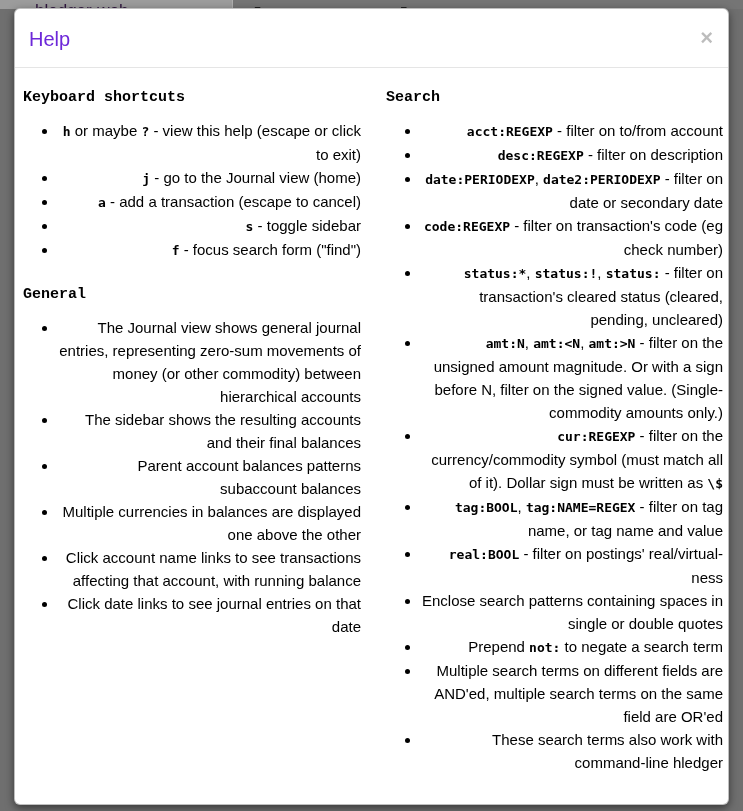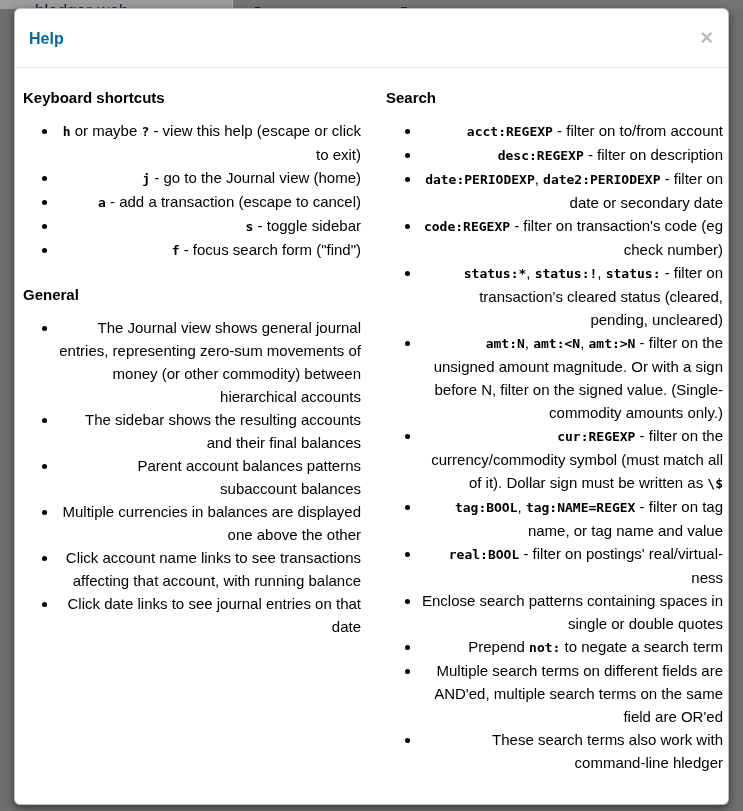--- a/index.html
+++ b/index.html
@@ -35,39 +35,39 @@
     position: absolute; top: 8px; left: 14px; width: 715px; min-height: 787px;
     background: #fff; border-radius: 6px; z-index: 2;
     border: 1px solid rgba(0,0,0,0.25);
     box-shadow: 0 3px 9px rgba(0,0,0,0.5);
   }
   .modal-header {
     position: relative;
     padding: 15px 15px 13px 14px;
     border-bottom: 1px solid #e5e5e5;
   }
-  .modal-title { font-size: 16px; font-weight: bold; line-height: 30px; color: #0369a1; }
+  .modal-title { font-size: 20px; font-weight: normal; line-height: 30px; color: #6d28d9; }
   .close-btn {
     position: absolute; top: 18px; right: 15px;
     background: none; border: none; cursor: pointer;
     font-size: 22px; font-weight: bold; line-height: 1;
     color: #000; opacity: 0.26;
     font-family: "Liberation Sans", sans-serif;
   }
 
   .modal-body {
     display: flex;
     padding: 14px 5px 9px 8px;
     font-size: 15px; line-height: 23px;
   }
   .col { width: 351px; }
   .col-left  { padding-right: 12px; }
   .col-right { padding-left: 13px; width: 351px; }
 
-  .sec-heading { font-size: 15px; font-weight: bold; margin: 4px 0 10px 0; line-height: 23px; }
+  .sec-heading { font-size: 15px; font-weight: bold; margin: 4px 0 10px 0; line-height: 23px; font-family: Liberation Mono, monospace; }
   ul.help-list { margin: 0 0 21px 0; padding-left: 35px; list-style: disc outside; text-align: right; }
   ul.help-list li { line-height: 23px; }
   code {
     font-family: "DejaVu Sans Mono", "Liberation Mono", monospace;
     font-weight: bold; font-size: 13px;
   }
 </style>
 </head>
 <body>
 

